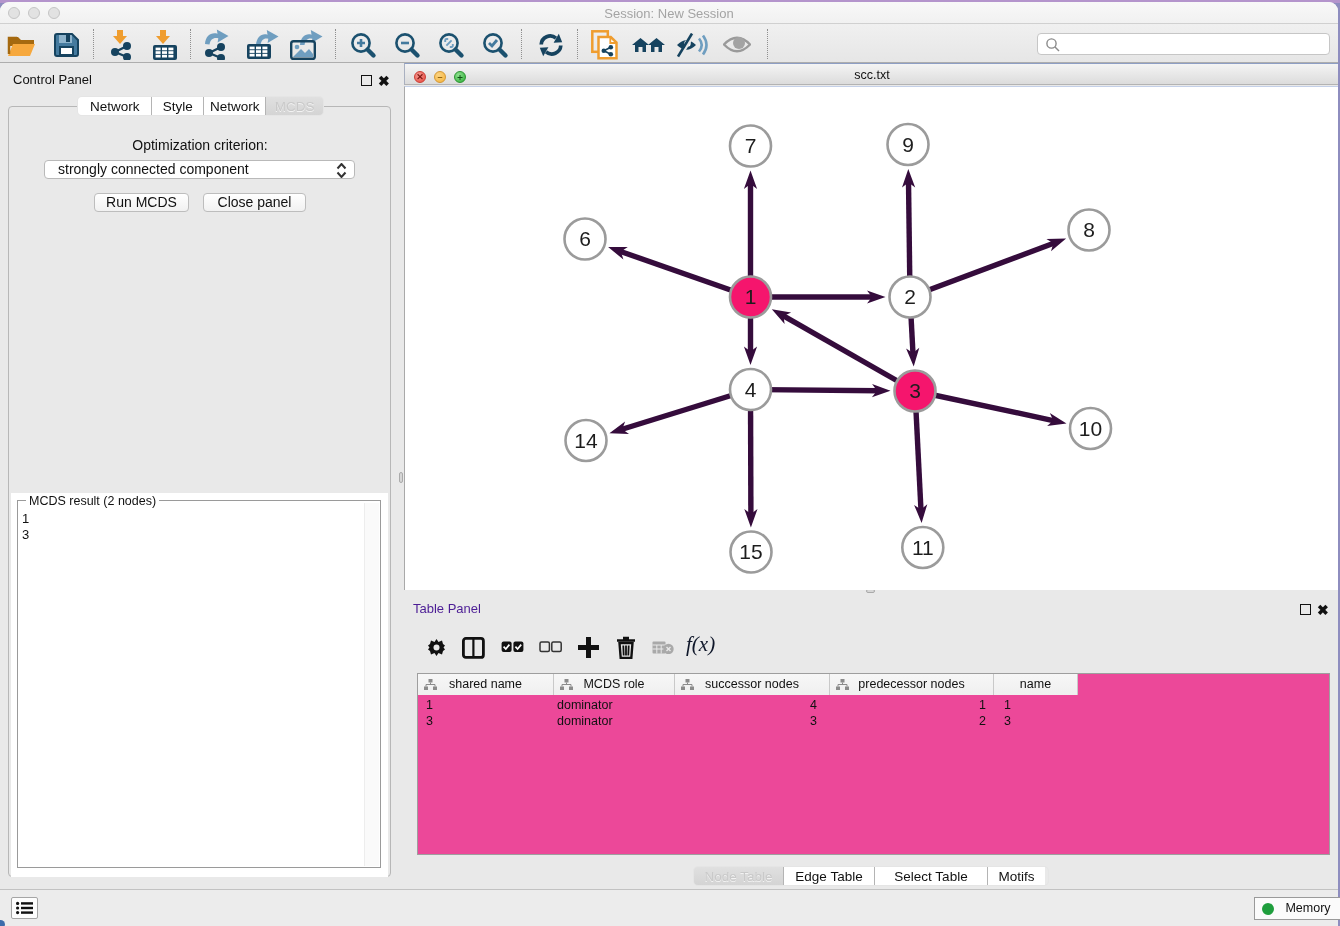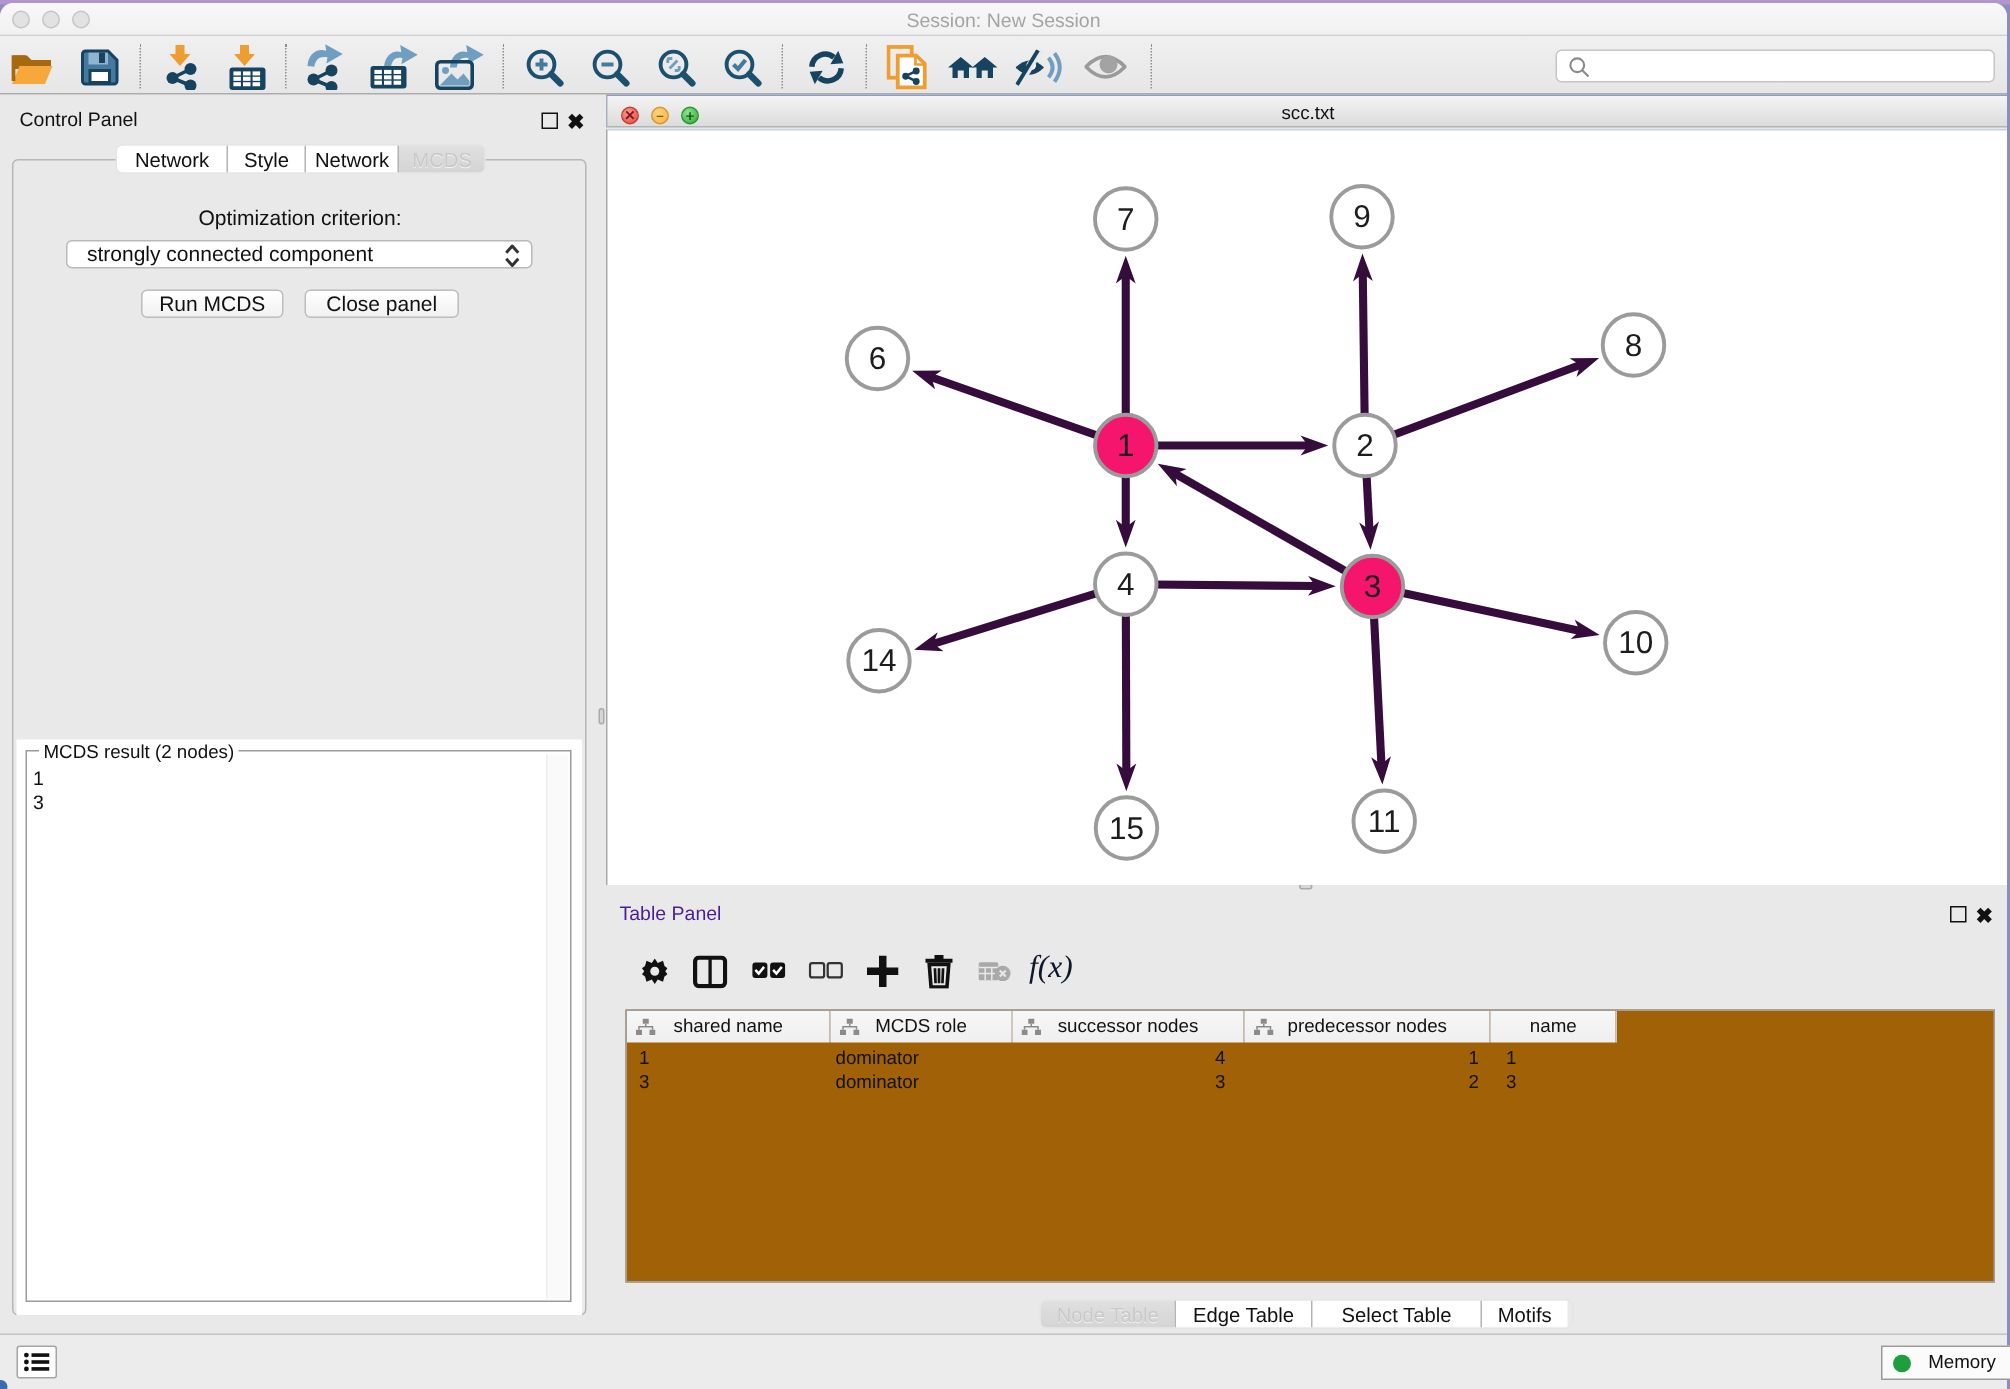--- a/index.html
+++ b/index.html
@@ -26,21 +26,21 @@
 #fieldlabel{position:absolute;left:26px;top:494px;background:#fff;padding:0 3px;font-size:12.5px;color:#111}
 #mcdsvals{position:absolute;left:22px;top:511px;font-size:13px;color:#111;line-height:16px}
 #cp-scroll{position:absolute;left:364px;top:503px;width:15px;height:363px;background:#fafafa;border-left:1px solid #ededed}
 .knob{position:absolute;background:#d6d6d6;border:1px solid #aaa;border-radius:2px}
 #iwin{position:absolute;left:404px;top:63px;width:934px;height:527px}
 #iwin-tb{position:absolute;left:0;top:0;width:934px;height:22px;background:linear-gradient(#f4f4f4,#dcdcdc);border-top:1px solid #8d9ec4;border-left:1px solid #a9b0c0;border-bottom:1px solid #b3b3b3}
 #iwin-title{position:absolute;left:0;top:4px;width:934px;text-align:center;font-size:12.5px;color:#111}
 .mac{position:absolute;top:7px;width:12px;height:12px;border-radius:50%;font-size:9px;font-weight:bold;text-align:center;line-height:11px}
 #canvas{position:absolute;left:0;top:23px;width:934px;height:504px;background:#fff;border-top:1px solid #c4d0e8;border-left:1px solid #a9a9a9}
 #tp-title{position:absolute;left:413px;top:601px;font-size:13px;color:#4c1d95}
-#tbl{position:absolute;left:417px;top:673px;width:913px;height:182px;background:#a16207;border:1px solid #9e9e9e}
+#tbl{position:absolute;left:417px;top:673px;width:913px;height:182px;background:#ec4899;border:1px solid #9e9e9e}
 .th{position:absolute;top:0;height:21px;background:linear-gradient(#f7f7f7,#efefef);border-right:1px solid #c9c9c9;font-size:12.5px;color:#111;text-align:center;line-height:21px}
 .thico{position:absolute;left:6px;top:5px}
 .td{position:absolute;font-size:12.5px;color:#111;height:16px;line-height:16px}
 #statusline{position:absolute;left:0;top:889px;width:1338px;border-top:1px solid #c2c2c2;height:37px;background:#ececec}
 #listbtn{position:absolute;left:11px;top:897px;width:27px;height:22px;background:#fdfdfd;border:1px solid #a5a5a5;border-radius:2px}
 #membtn{position:absolute;left:1254px;top:897px;width:89px;height:23px;background:#fbfbfb;border:1px solid #9a9a9a;font-size:12.5px;color:#111;text-align:center;line-height:21px}
 #topstrip{position:absolute;left:0;top:0;width:1340px;height:3px;background:#b494cc}
 </style></head><body>
 <div id="topstrip"></div>
 <div id="win"></div>

